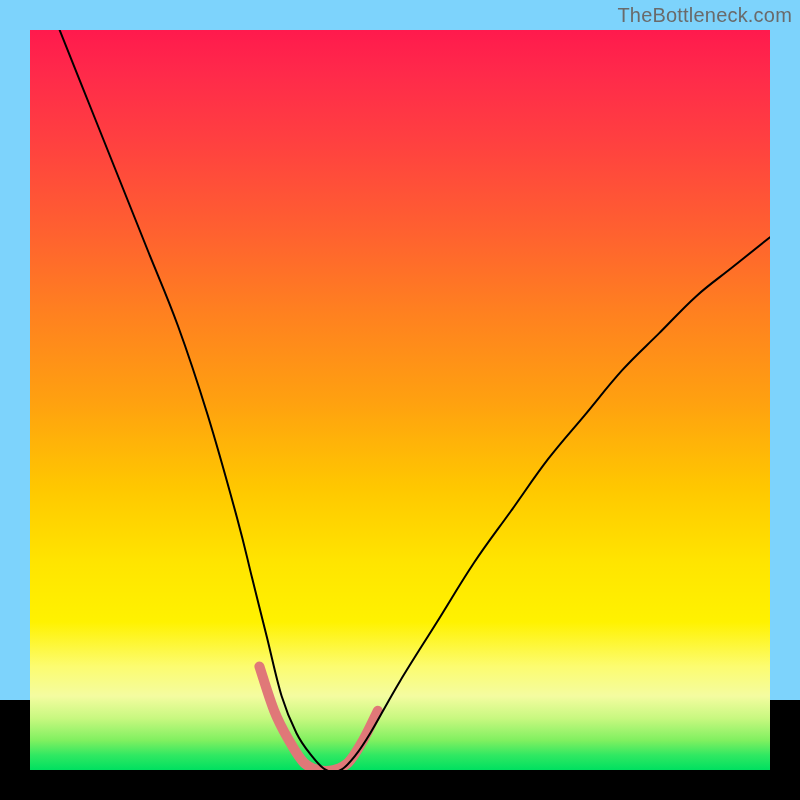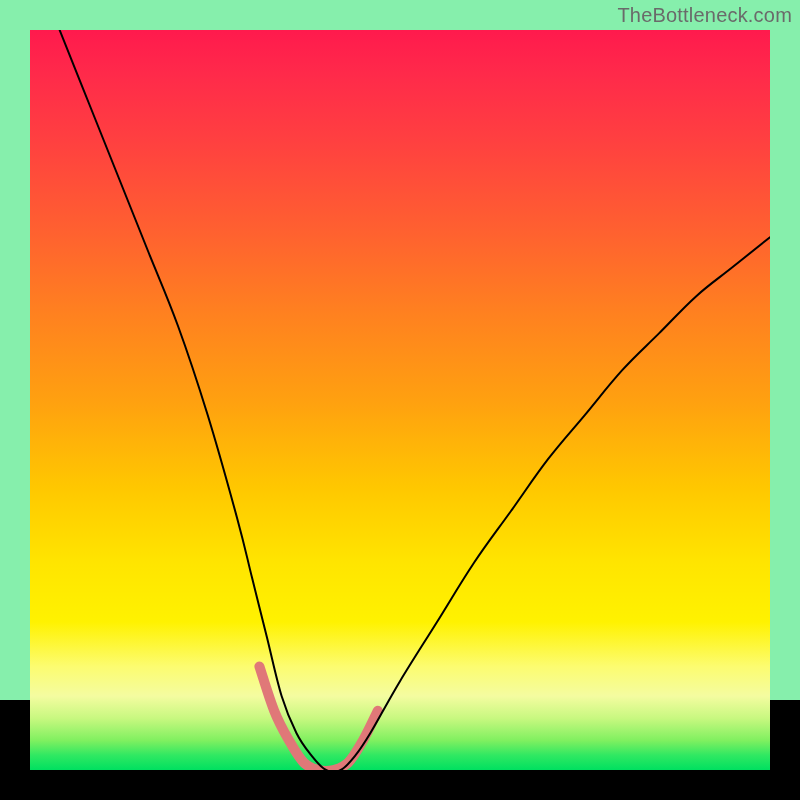--- a/index.html
+++ b/index.html
@@ -10,21 +10,21 @@
     background: #000;
     overflow: hidden;
     font-family: Arial, Helvetica, sans-serif;
   }
   .frame {
     position: absolute;
     top: 0;
     left: 0;
     width: 800px;
     height: 700px;
-    background: #86efac;
+    background: #7dd3fc;
   }
   .plot {
     position: absolute;
     top: 30px;
     left: 30px;
     width: 740px;
     height: 740px;
     
     background: linear-gradient(to bottom,
       #ff1a4d 0%,

